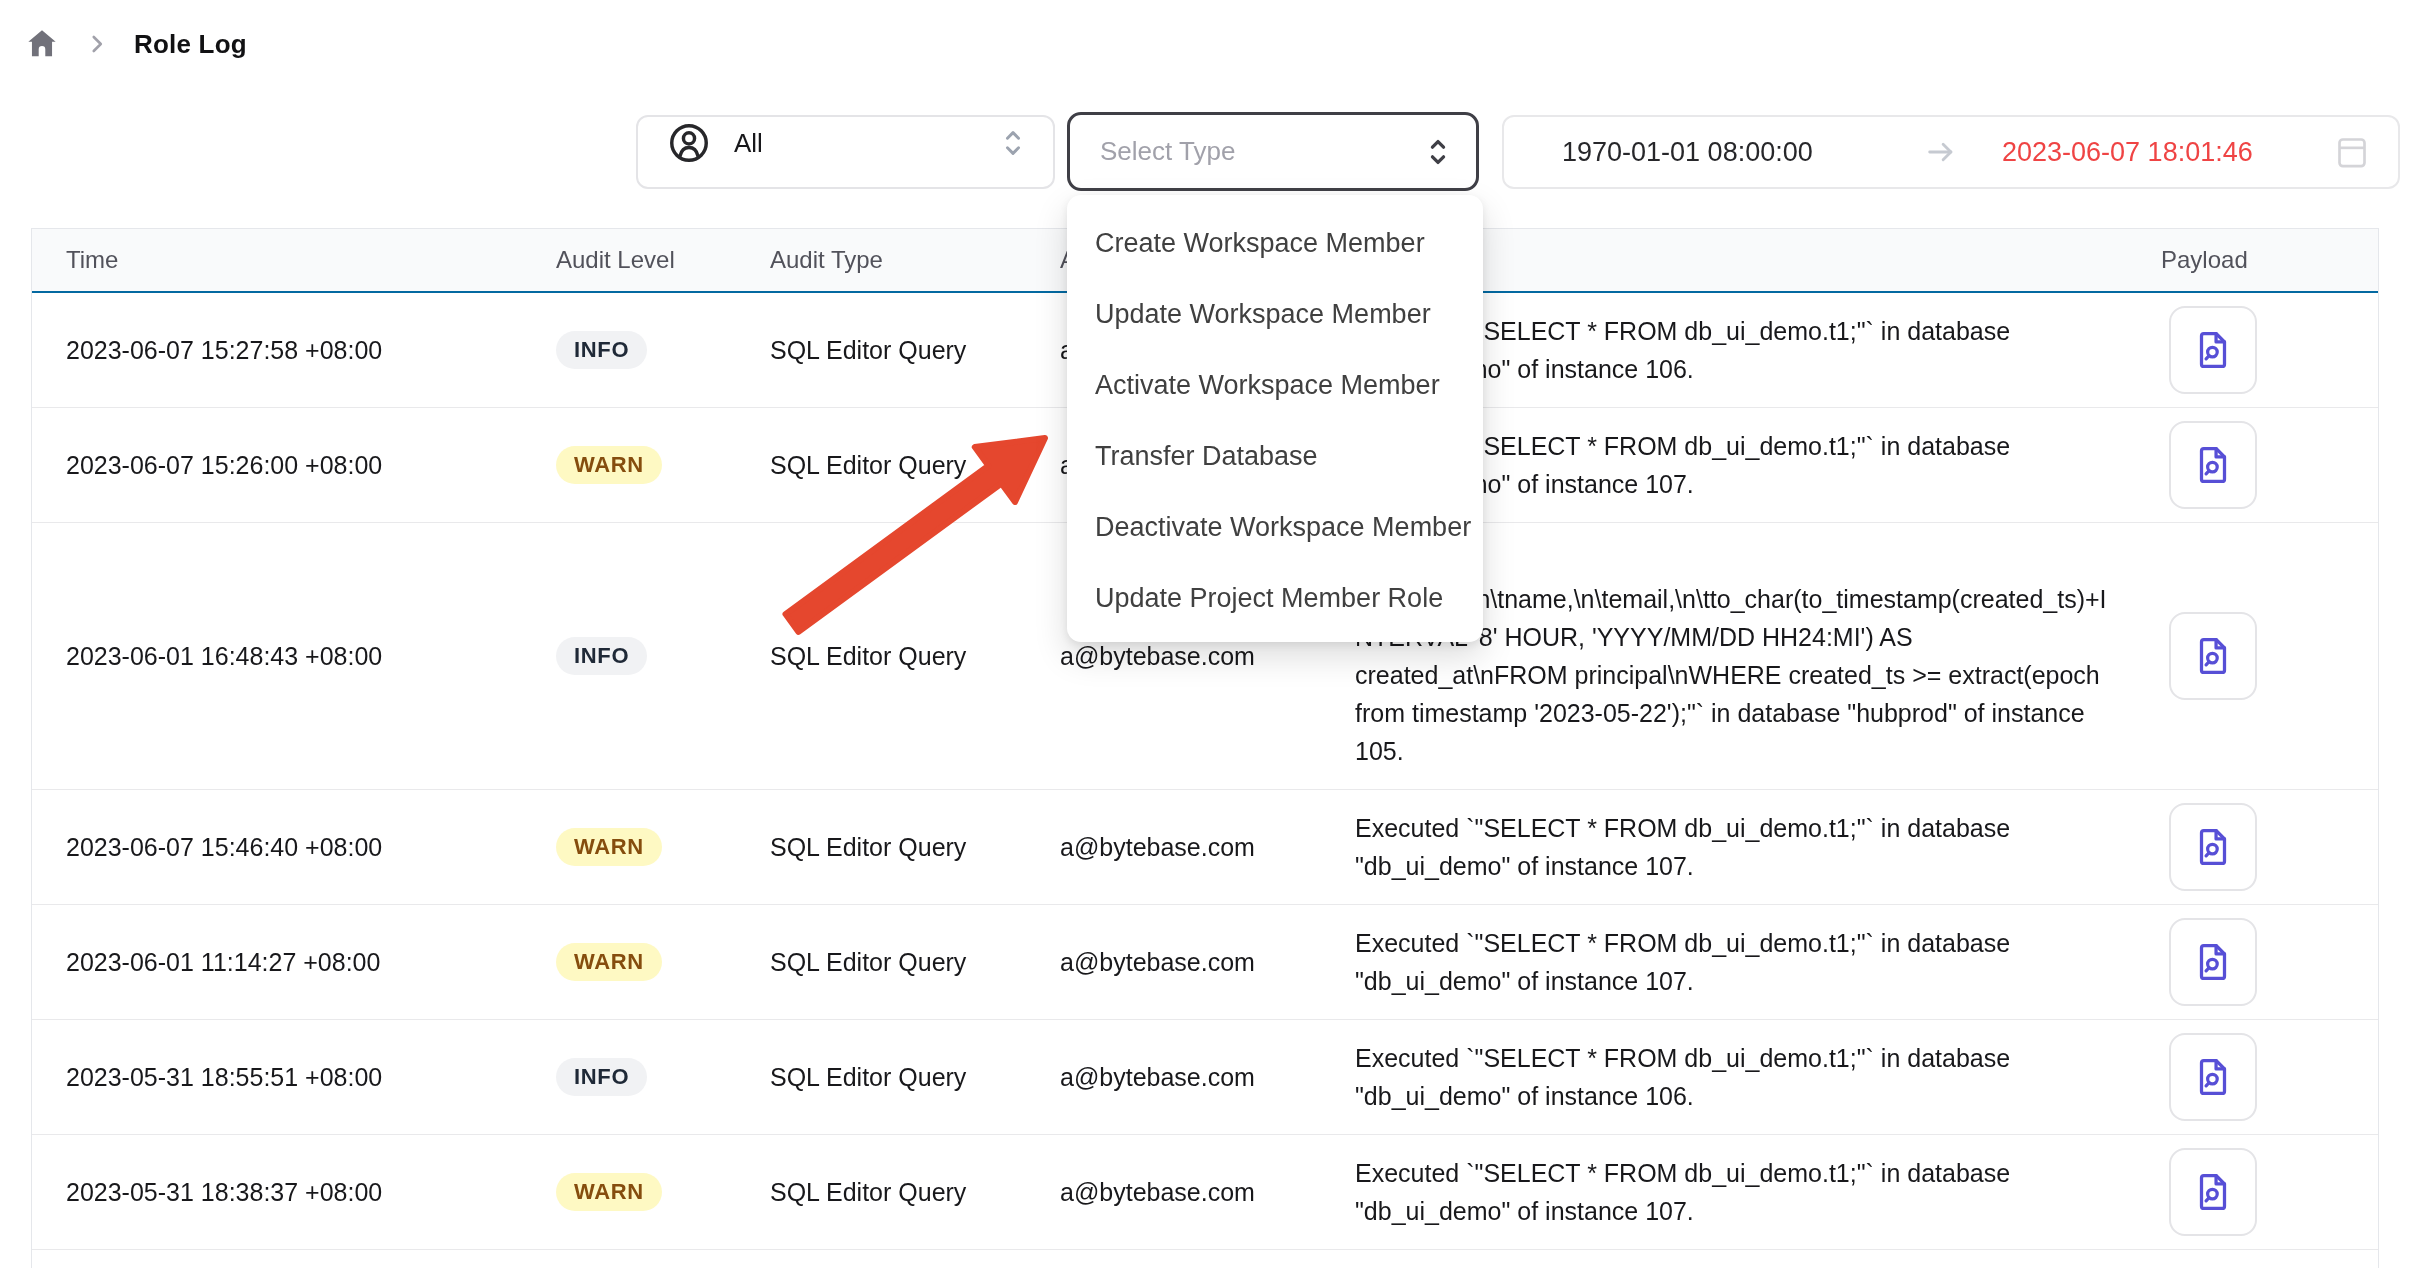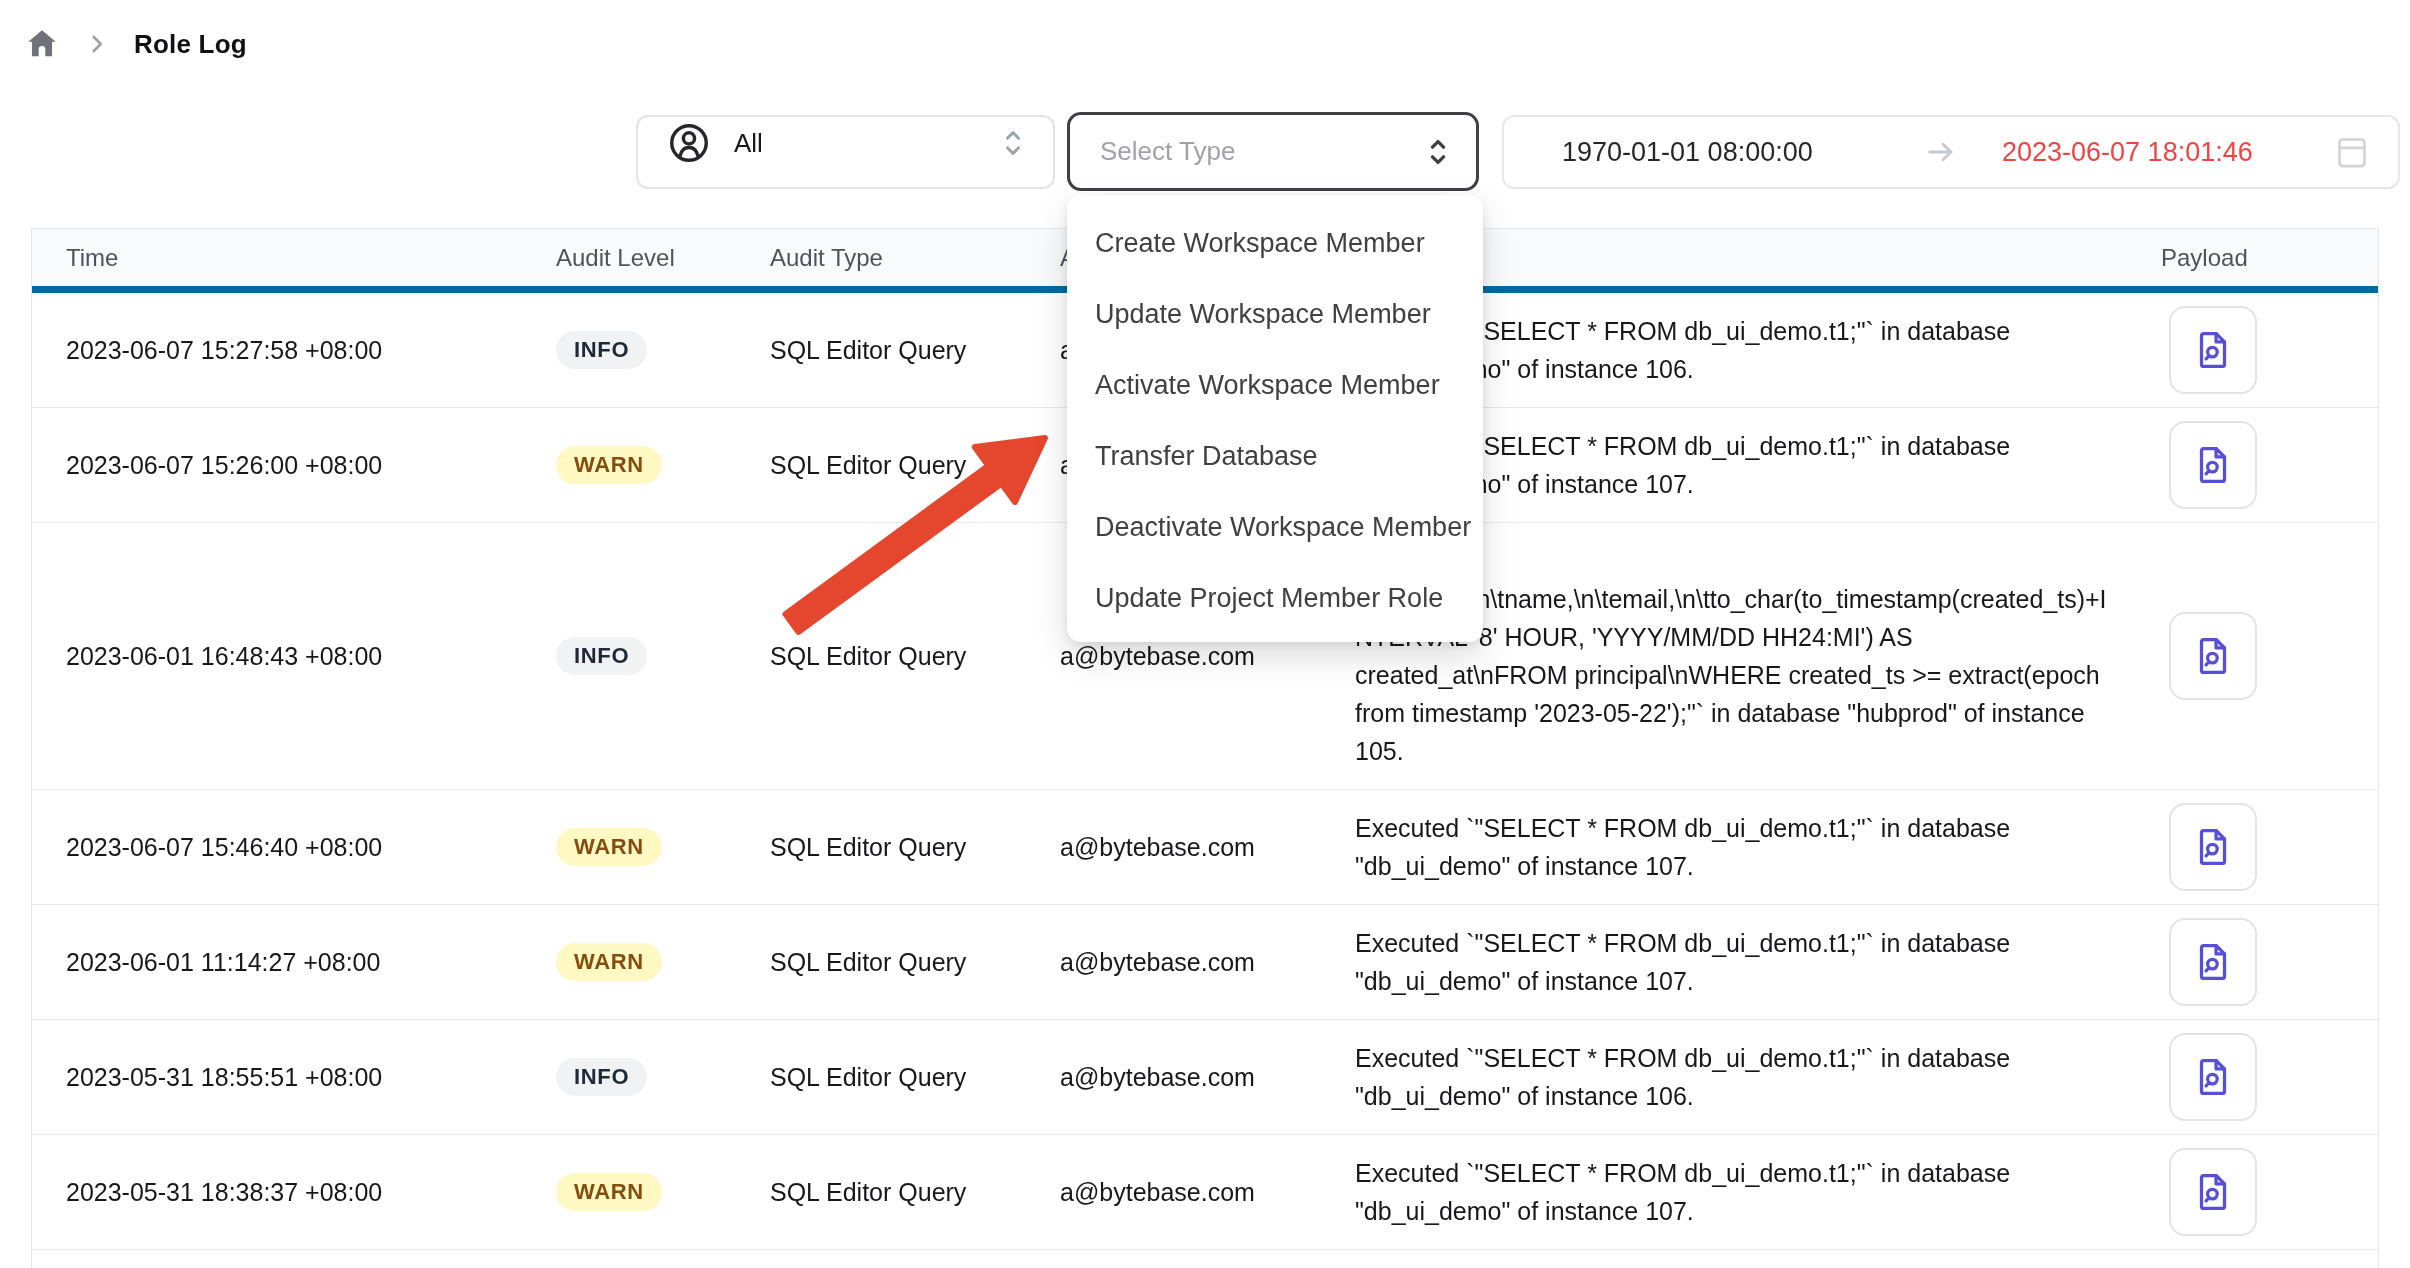--- a/index.html
+++ b/index.html
@@ -25,21 +25,21 @@
 
   .date-range { left:1502px; top:115px; width:898px; height:74px; border:2px solid #e8e8ea; border-radius:12px; cursor:pointer; }
   .date-range .start { position:absolute; left:58px; top:50%; transform:translateY(-50%); font-size:27px; color:#27272a; }
   .date-range .to-arrow { position:absolute; left:420px; top:50%; transform:translateY(-50%); width:34px; height:34px; }
   .date-range .end { position:absolute; left:498px; top:50%; transform:translateY(-50%); font-size:27px; color:#ef4444; }
   .date-range .cal { position:absolute; right:26px; top:50%; transform:translateY(-50%); width:40px; height:40px; }
 
   
   .audit-table { position:absolute; left:31px; top:228px; width:2348px; height:1040px;
     border-top:1px solid #e5e7eb; border-left:1px solid #e5e7eb; border-right:1px solid #e5e7eb; }
-  .thead { display:flex; align-items:center; height:64px; background:#f9fafb; border-bottom:7px solid #0369a1; }
+  .thead { display:flex; align-items:center; height:64px; background:#f9fafb; border-bottom:2px solid #0369a1; }
   .th { font-size:24px; font-weight:500; color:#52525b; white-space:nowrap; overflow:hidden; }
   .row { display:flex; align-items:center; min-height:115px; border-bottom:1px solid #e9e9eb; background:#fff; }
   .c-time    { width:524px; padding-left:34px; flex:0 0 auto; }
   .c-level   { width:214px; flex:0 0 auto; }
   .c-type    { width:290px; flex:0 0 auto; }
   .c-actor   { width:295px; flex:0 0 auto; }
   .c-comment { width:785px; padding:19px 30px 19px 0; flex:0 0 auto; }
   .c-payload { width:240px; padding-left:21px; flex:0 0 auto; }
   .cell { font-size:25px; color:#18181b; white-space:nowrap; overflow:hidden; }
   .c-comment.cell { white-space:normal; overflow:visible; line-height:38px; overflow-wrap:anywhere; word-break:break-word; }

